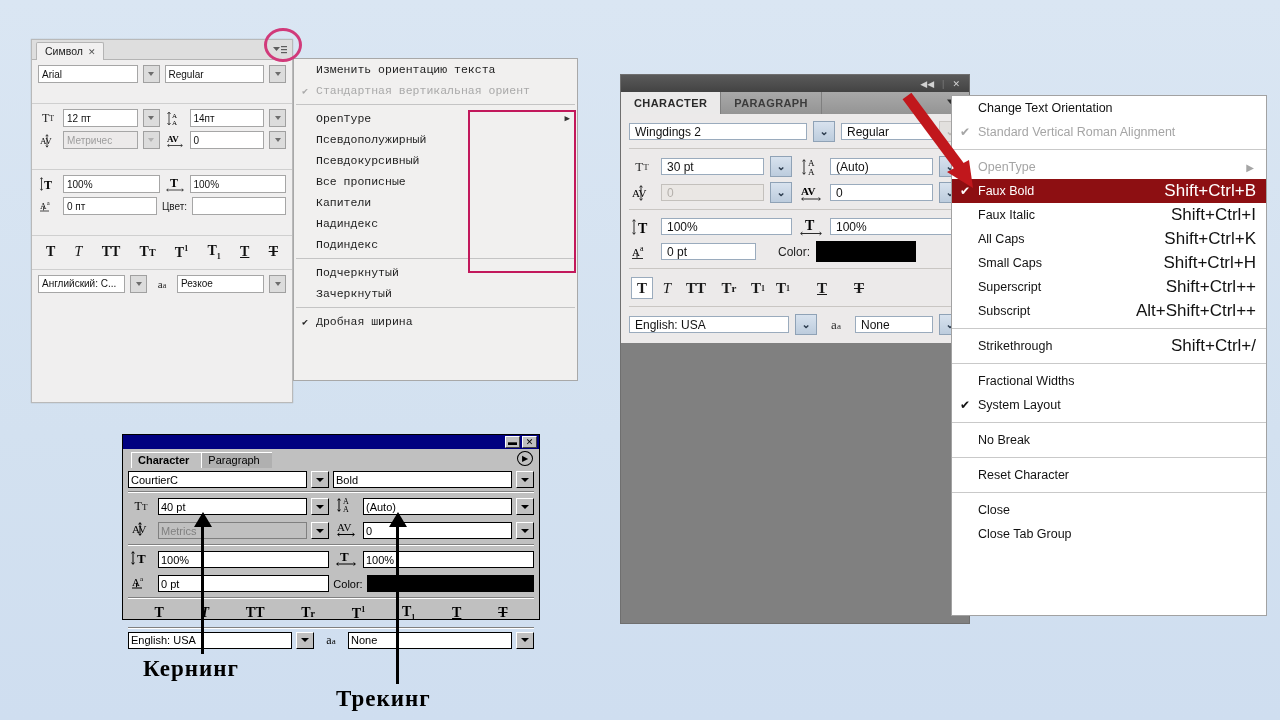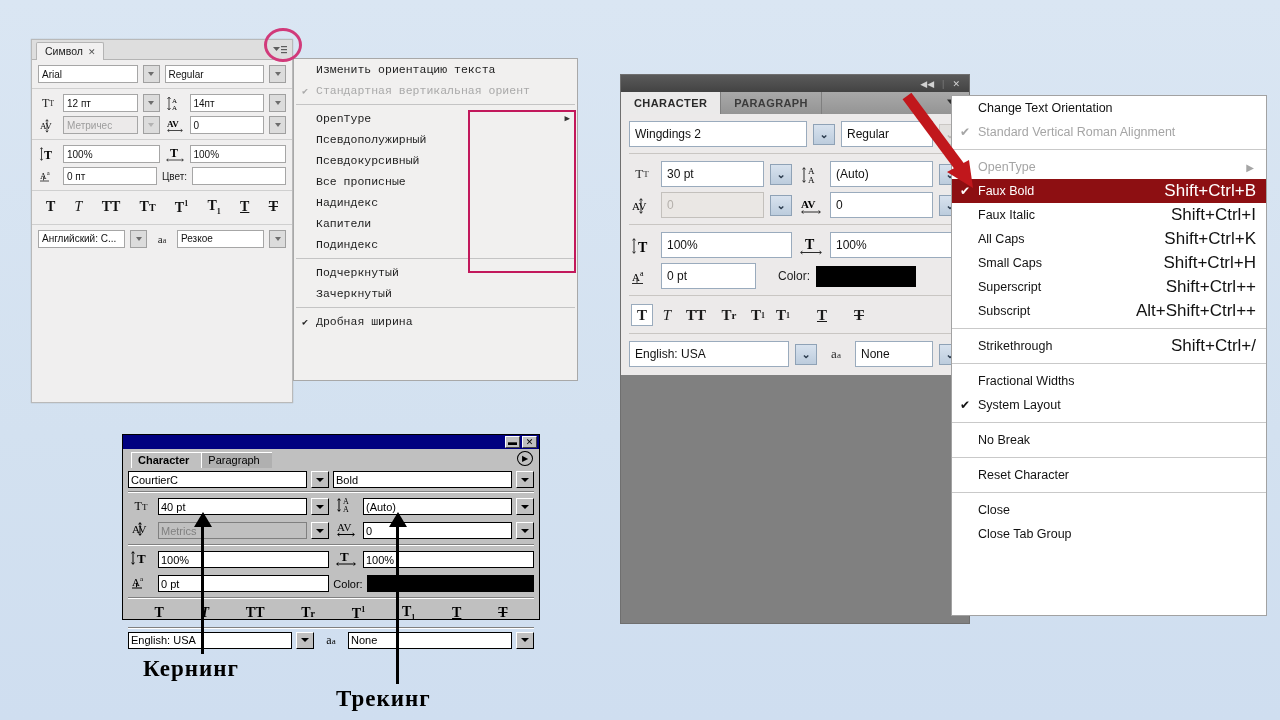--- a/index.html
+++ b/index.html
@@ -29,21 +29,21 @@
     font-size:10.5px; color:#1b1b1b; white-space:nowrap;
     border-radius:2px 2px 0 0;
   }
   #panelA .tab .x{ font-size:9px; color:#555; margin-left:5px;}
   #panelA .pmenu{
     position:absolute; right:4px; top:4px; width:16px; height:12px;
   }
   .menuglyph{ display:block; width:100%; height:100%; }
   #panelA .sect{ padding:5px 6px; border-bottom:1px solid #cfcfcf; }
   .rowA{ display:flex; align-items:center; gap:5px; margin-bottom:4px;}
-  .rowA:last-child{ margin-bottom:0; }
+  .rowA:last-child{ margin-bottom:15px; }
   .iconA{ width:20px; height:18px; flex:0 0 20px; display:flex;
           align-items:center; justify-content:center;
           font-family:"Liberation Serif", serif; font-size:12px; color:#222;}
   .fldA{
     height:18px; background:#fff; border:1px solid #a6a6a6;
     font-size:10px; color:#111; display:flex; align-items:center;
     padding:0 3px; flex:1; min-width:0; white-space:nowrap; overflow:hidden;
   }
   .fldA.dim{ background:#eceaea; color:#9d9d9d; }
   .fldA.plain{ border:1px solid #a6a6a6; }
@@ -171,21 +171,21 @@
   }
   #panelC .ctab.active{ background:#ebeaea; color:#2a2a2a; }
   #panelC .pmenuC{ position:absolute; right:5px; top:4px; width:18px; height:13px;}
   #panelC .content{ background:#eceaea; padding:7px 8px 8px 8px; }
   .rowC{ display:flex; align-items:center; gap:6px; margin-bottom:5px; }
   .rowC:last-child{ margin-bottom:0; }
   .iconC{ width:26px; flex:0 0 26px; display:flex; align-items:center;
     justify-content:center; font-family:"Liberation Serif",serif;
     font-size:13px; color:#2b2b2b; }
   .fldC{
-    height:26px; background:#fff; border:1px solid #9aabbd;
+    height:17px; background:#fff; border:1px solid #9aabbd;
     font-size:12px; color:#111; display:flex; align-items:center;
     padding:0 5px; flex:1; min-width:0; white-space:nowrap; overflow:hidden;
   }
   .fldC.dim{ background:#eae7e4; color:#b4b0ab; border-color:#c3c0bc; }
   .arrC{
     width:22px; height:21px; flex:0 0 22px;
     background:linear-gradient(180deg,#d8e2ee,#bcccdd);
     border:1px solid #8fa2b6; display:flex; align-items:center;
     justify-content:center; font-size:11px; color:#2b3b4d; font-weight:bold;
   }
@@ -370,24 +370,24 @@
     <div class="mi">
       <span>Псевдополужирный</span>
     </div>
     <div class="mi">
       <span>Псевдокурсивный</span>
     </div>
     <div class="mi">
       <span>Все прописные</span>
     </div>
     <div class="mi">
+      <span>Капители</span>
+    </div>
+    <div class="mi">
       <span>Надиндекс</span>
-    </div>
-    <div class="mi">
-      <span>Капители</span>
     </div>
     <div class="mi">
       <span>Подиндекс</span>
     </div>
     <div class="sep"></div>
     <div class="mi">
       <span>Подчеркнутый</span>
     </div>
     <div class="mi">
       <span>Зачеркнутый</span>

